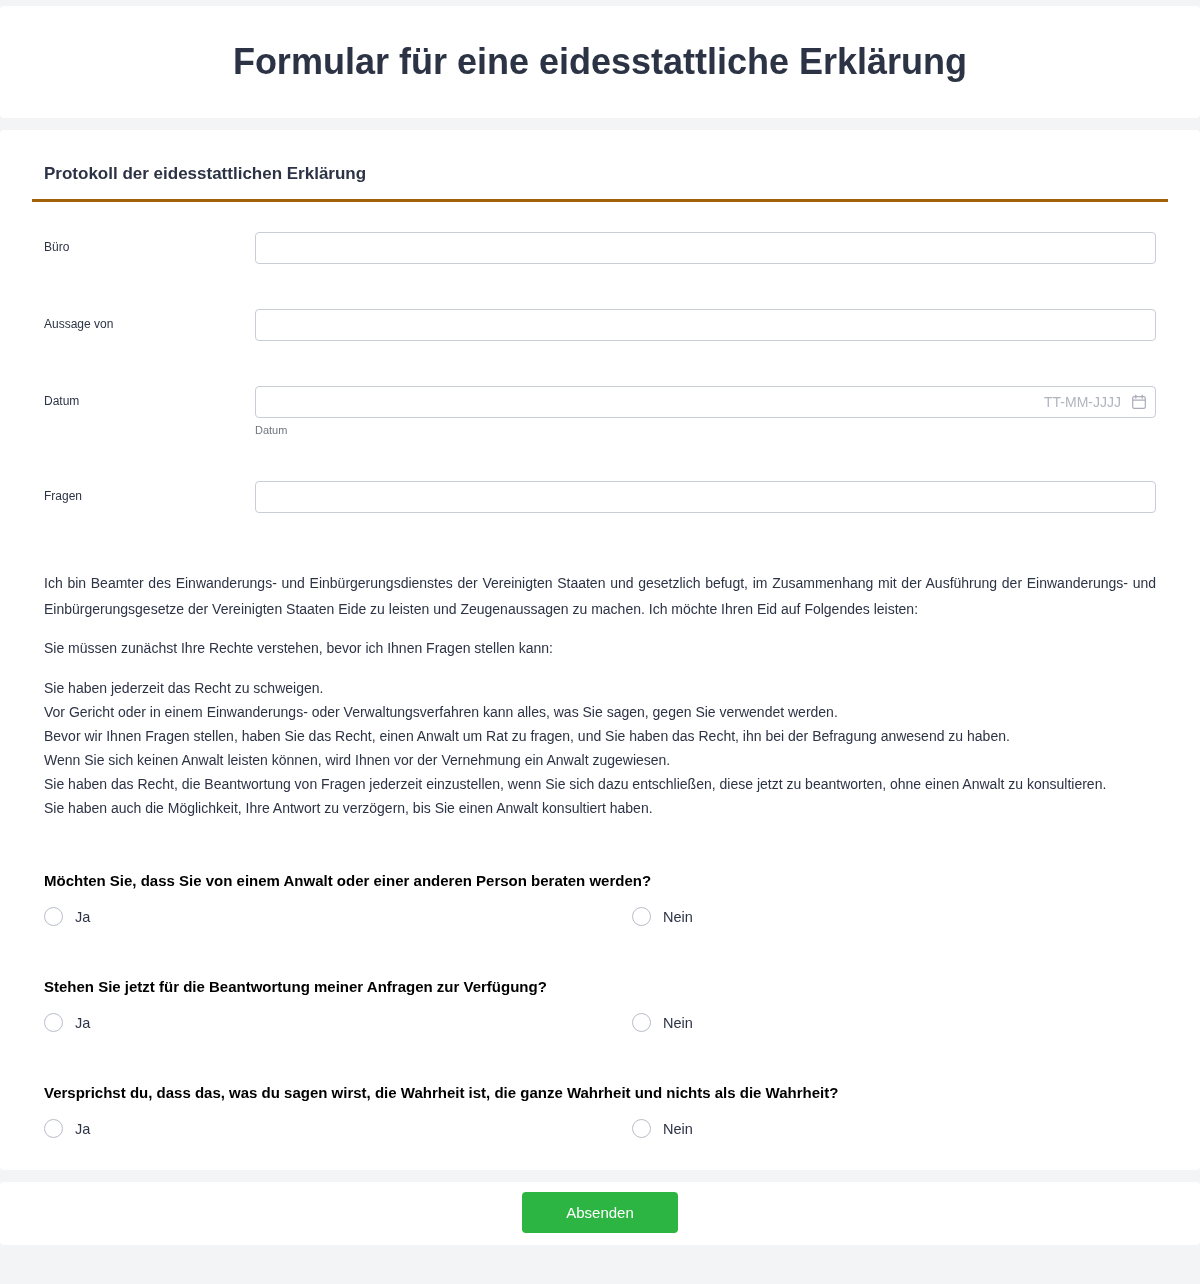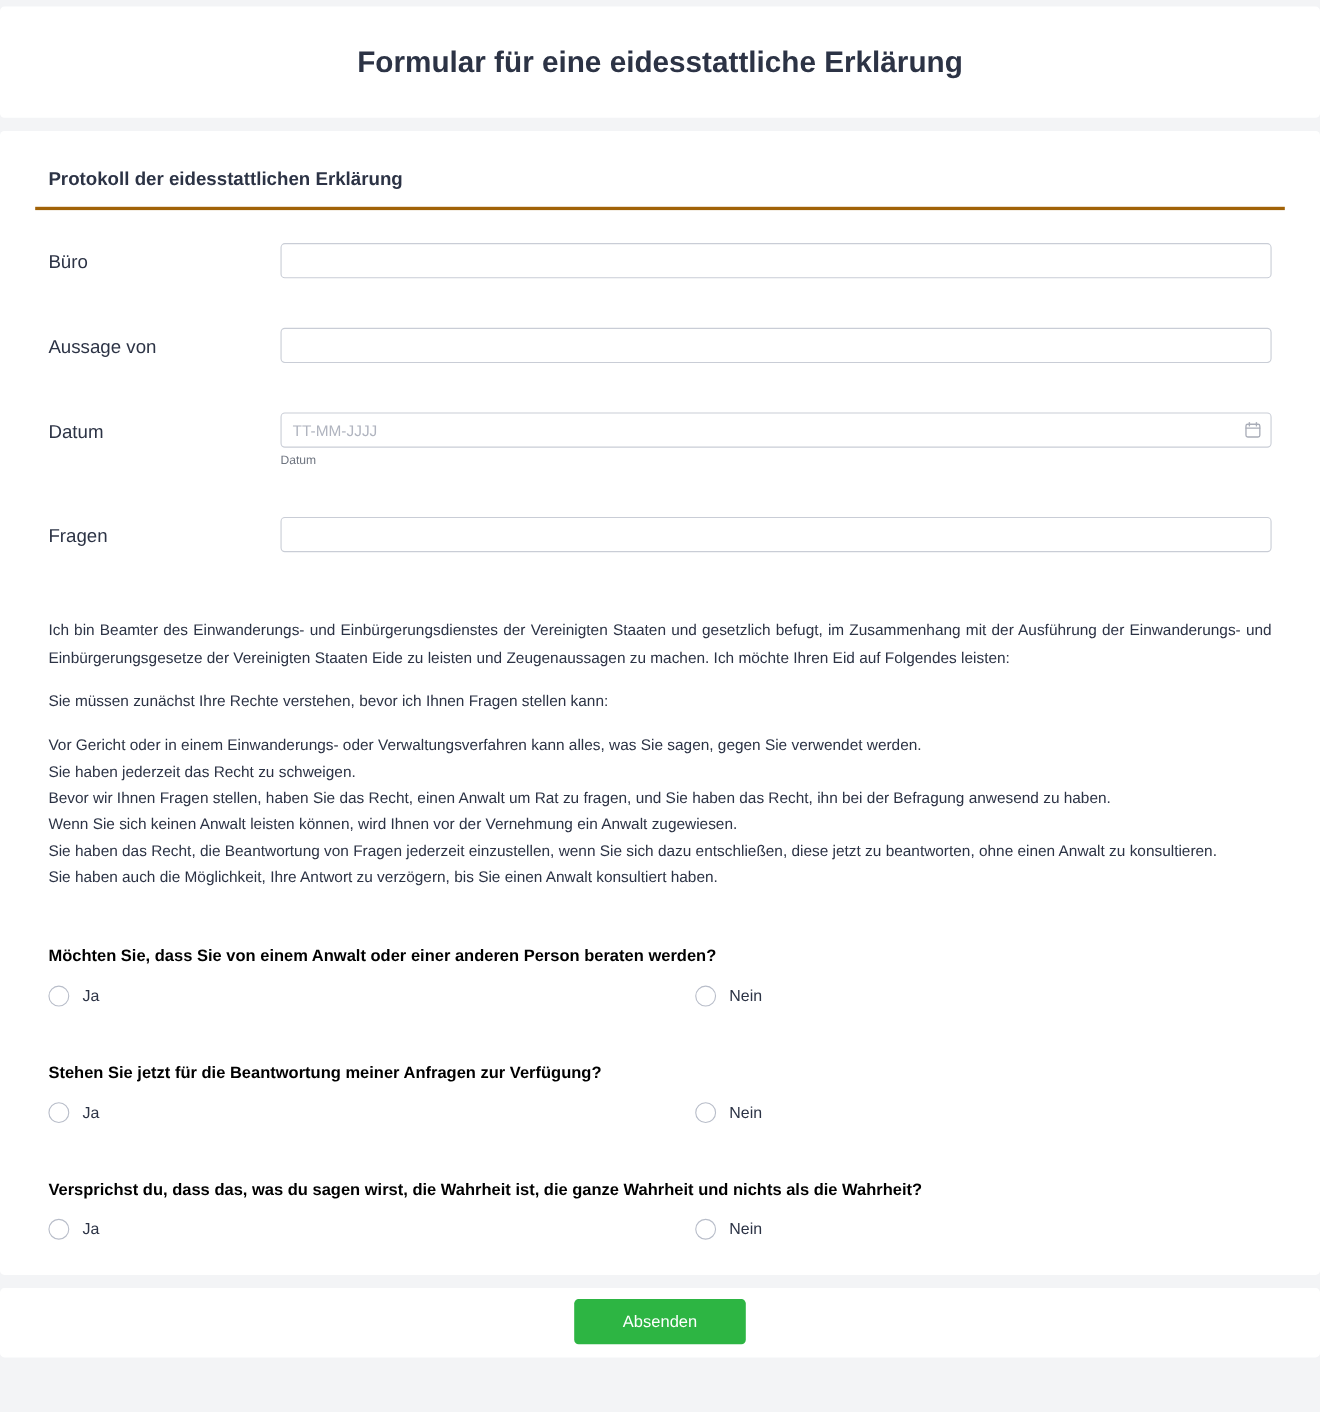--- a/index.html
+++ b/index.html
@@ -20,21 +20,21 @@
     border-radius: 4px;
   }
   
   .header-card {
     padding: 34px 60px 35px;
     text-align: center;
     margin-bottom: 12px;
   }
   .form-title {
     margin: 0;
-    font-size: 27px;
+    font-size: 36px;
     line-height: 1.2;
     font-weight: 700;
     color: #2c3345;
   }
   
   .main-card {
     padding: 34px 44px 32px;
   }
   .section-heading {
     margin: 0 -12px 0 -12px;
@@ -50,35 +50,36 @@
     align-items: flex-start;
     margin-top: 30px;
     margin-bottom: 45px;
   }
   .field-row:first-of-type { margin-top: 30px; }
   .field-row + .field-row { margin-top: 0; }
   .field-label {
     width: 211px;
     flex: 0 0 211px;
     padding-top: 8px;
-    font-size: 17px;
+    font-size: 12px;
     color: #2c3345;
   }
   .input-col { flex: 1; }
   .text-input {
     width: 100%;
     height: 32px;
     border: 1px solid #c9cdd6;
     border-radius: 4px;
     padding: 0 10px;
     font-family: "Liberation Sans", sans-serif;
     font-size: 14px;
     color: #2c3345;
     background: #fff;
     outline: none;
+    text-align: right;
   }
   .text-input::placeholder { color: #b0b4bf; }
   .date-wrap { position: relative; }
   .date-wrap .text-input { padding-right: 34px; }
   .calendar-icon {
     position: absolute;
     right: 9px;
     top: 50%;
     transform: translateY(-50%);
     width: 16px;
@@ -206,22 +207,22 @@
       <label class="field-label">Fragen</label>
       <div class="input-col">
         <input type="text" class="text-input" style="">
       </div>
     </div>
 
     <div class="text-block">
       <p class="para justify">Ich bin Beamter des Einwanderungs- und Einbürgerungsdienstes der Vereinigten Staaten und gesetzlich befugt, im Zusammenhang mit der Ausführung der Einwanderungs- und Einbürgerungsgesetze der Vereinigten Staaten Eide zu leisten und Zeugenaussagen zu machen. Ich möchte Ihren Eid auf Folgendes leisten:</p>
       <p class="para">Sie müssen zunächst Ihre Rechte verstehen, bevor ich Ihnen Fragen stellen kann:</p>
       <p class="para rights">
+        <span class="line">Sie haben jederzeit das Recht zu schweigen.</span>
         <span class="line">Vor Gericht oder in einem Einwanderungs- oder Verwaltungsverfahren kann alles, was Sie sagen, gegen Sie verwendet werden.</span>
-        <span class="line">Sie haben jederzeit das Recht zu schweigen.</span>
         <span class="line">Bevor wir Ihnen Fragen stellen, haben Sie das Recht, einen Anwalt um Rat zu fragen, und Sie haben das Recht, ihn bei der Befragung anwesend zu haben.</span>
         <span class="line">Wenn Sie sich keinen Anwalt leisten können, wird Ihnen vor der Vernehmung ein Anwalt zugewiesen.</span>
         <span class="line">Sie haben das Recht, die Beantwortung von Fragen jederzeit einzustellen, wenn Sie sich dazu entschließen, diese jetzt zu beantworten, ohne einen Anwalt zu konsultieren.</span>
         <span class="line">Sie haben auch die Möglichkeit, Ihre Antwort zu verzögern, bis Sie einen Anwalt konsultiert haben.</span>
       </p>
     </div>
 
     <div class="question">
       <div class="question-text">Möchten Sie, dass Sie von einem Anwalt oder einer anderen Person beraten werden?</div>
       <div class="options">

